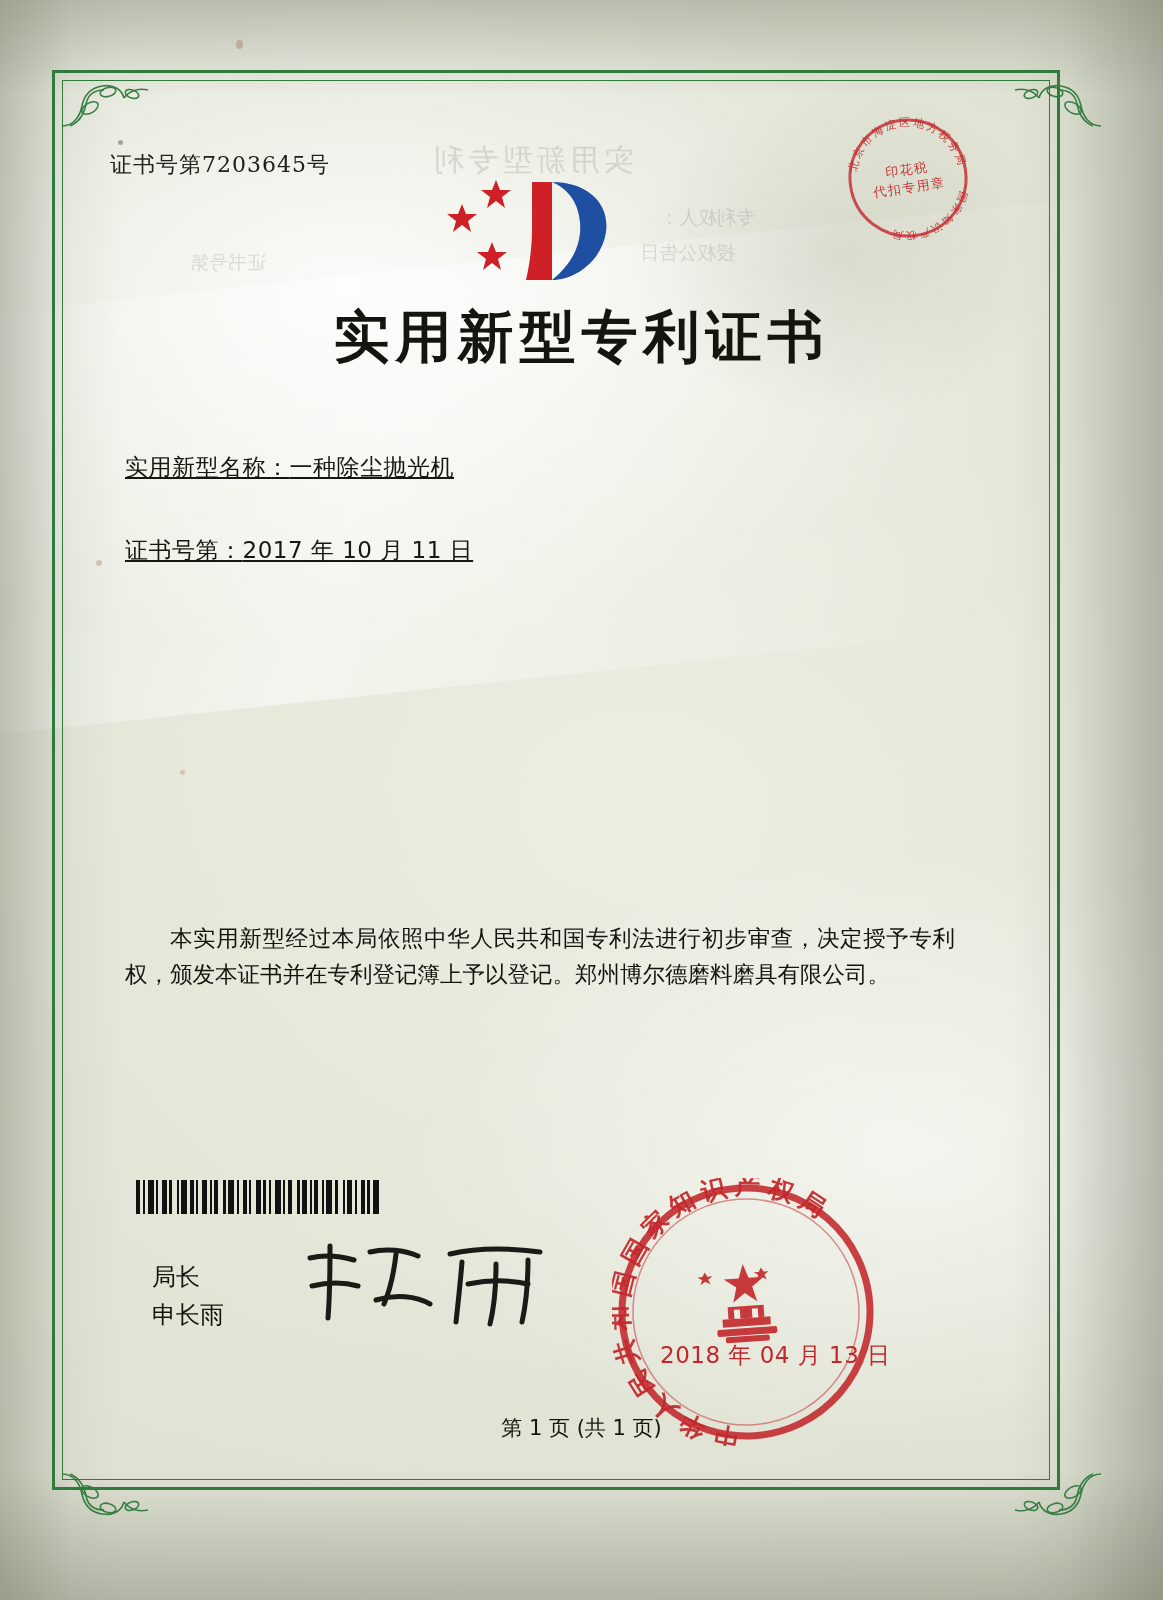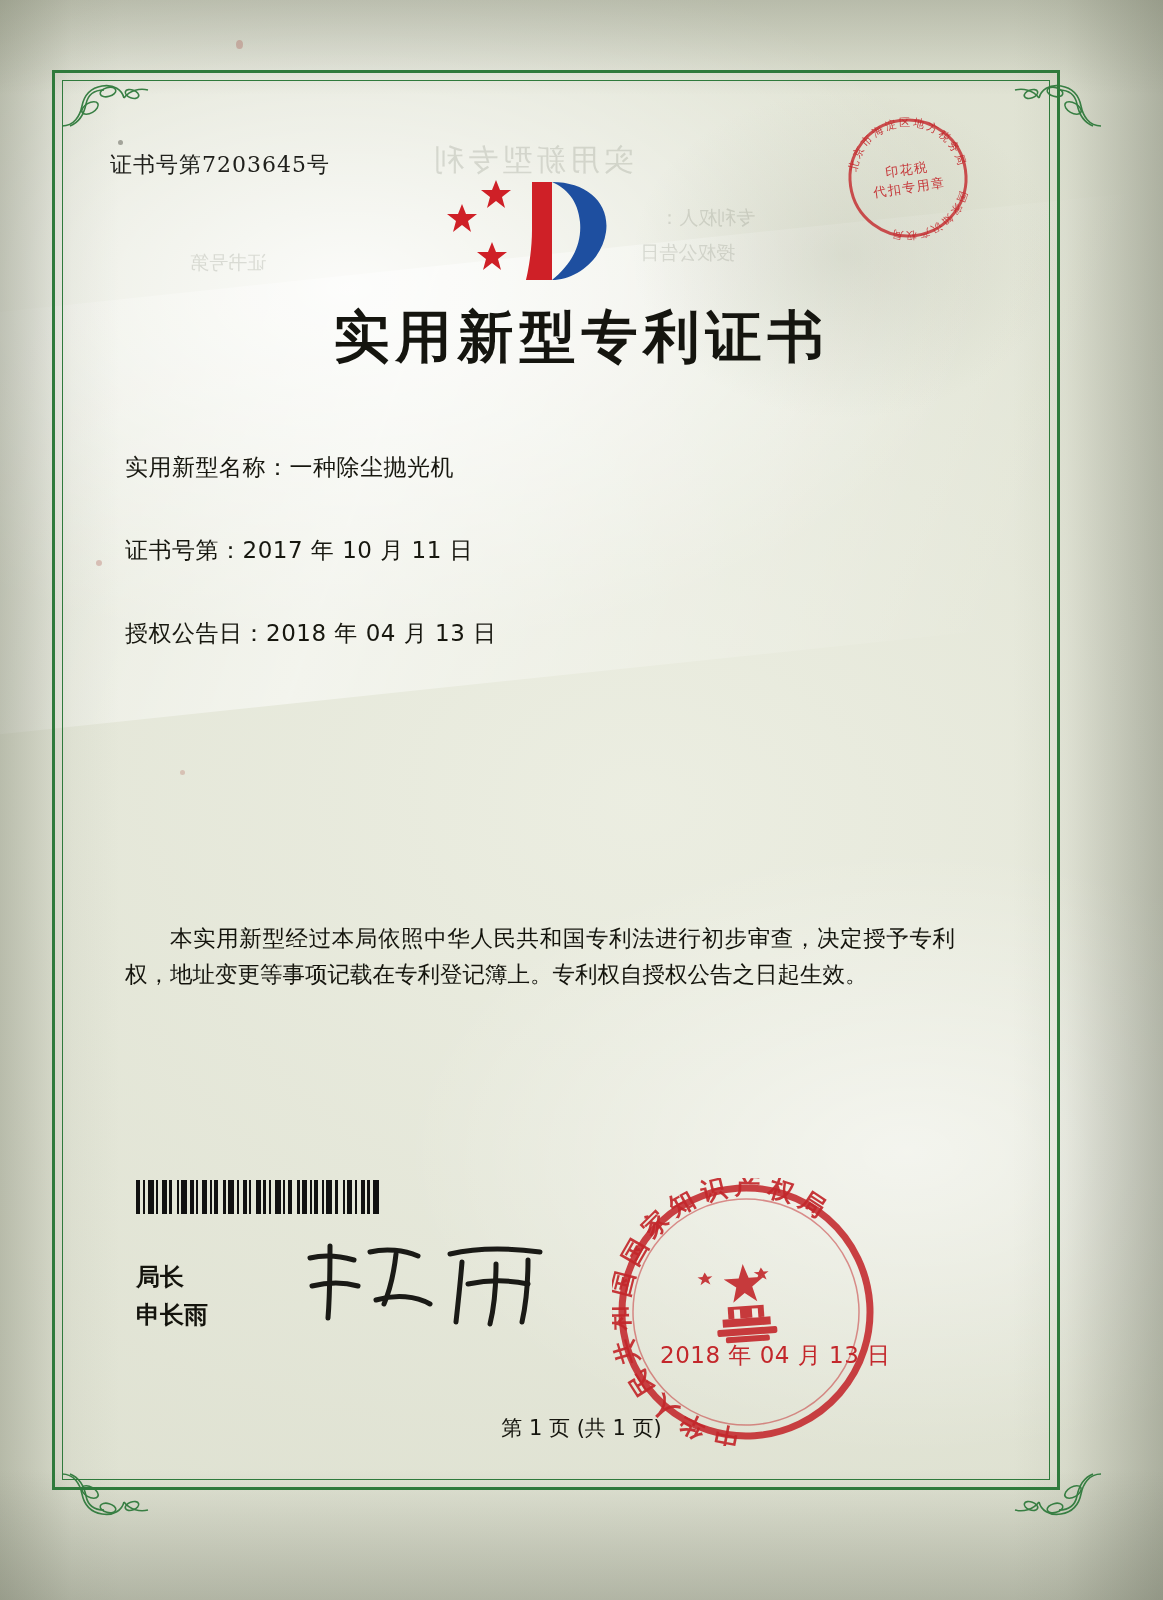--- a/index.html
+++ b/index.html
@@ -119,20 +119,21 @@
     left: 125px;
     top: 452px;
     width: 840px;
   }
   .field {
     font-size: 23px;
     color: #17170f;
     margin-bottom: 52px;
     font-family: "DejaVu Sans", sans-serif;
     white-space: nowrap;
+    text-decoration: underline;
   }
   .field .lbl { letter-spacing: 0.5px; }
   .field .val { letter-spacing: 0.5px; }
 
   .body-text {
     position: absolute;
     left: 125px;
     top: 920px;
     width: 830px;
     font-size: 22.5px;
@@ -155,26 +156,25 @@
     align-items: stretch;
   }
   .barcode i {
     display: block;
     background: #111;
     height: 100%;
   }
 
   .signer {
     position: absolute;
-    left: 136px; top: 1258px;
+    left: 152px; top: 1258px;
     font-size: 24px;
     color: #14140d;
     line-height: 38px;
     font-family: "DejaVu Sans", sans-serif;
-    font-weight: bold;
   }
   .signature {
     position: absolute;
     left: 300px; top: 1238px;
     width: 260px; height: 90px;
     color: #1a1a16;
   }
   .signature svg { width: 100%; height: 100%; display: block; }
 
   
@@ -308,27 +308,24 @@
 
   <div class="title">实用新型专利证书</div>
 
   <div class="fields">
     <div class="field">
       <span class="lbl">实用新型名称：</span><span class="val">一种除尘抛光机</span>
     </div>
     <div class="field">
       <span class="lbl">证书号第：</span><span class="val">2017 年 10 月 11 日</span>
     </div>
-    <div class="field">
-      <span class="lbl">授权公告日：</span><span class="val">2018 年 04 月 13 日</span>
-    </div>
   </div>
 
   <div class="body-text">
-    <p>本实用新型经过本局依照中华人民共和国专利法进行初步审查，决定授予专利权，地址变更等事项记载在专利登记簿上。专利权自授权公告之日起生效。</p>
+    <p>本实用新型经过本局依照中华人民共和国专利法进行初步审查，决定授予专利权，颁发本证书并在专利登记簿上予以登记。郑州博尔德磨料磨具有限公司。</p>
   </div>
 
   <div class="barcode">
     <i style="width:4px"></i>
       <i style="width:3px;background:transparent"></i>
     <i style="width:2px"></i>
       <i style="width:3px;background:transparent"></i>
     <i style="width:6px"></i>
       <i style="width:2px;background:transparent"></i>
     <i style="width:2px"></i>

